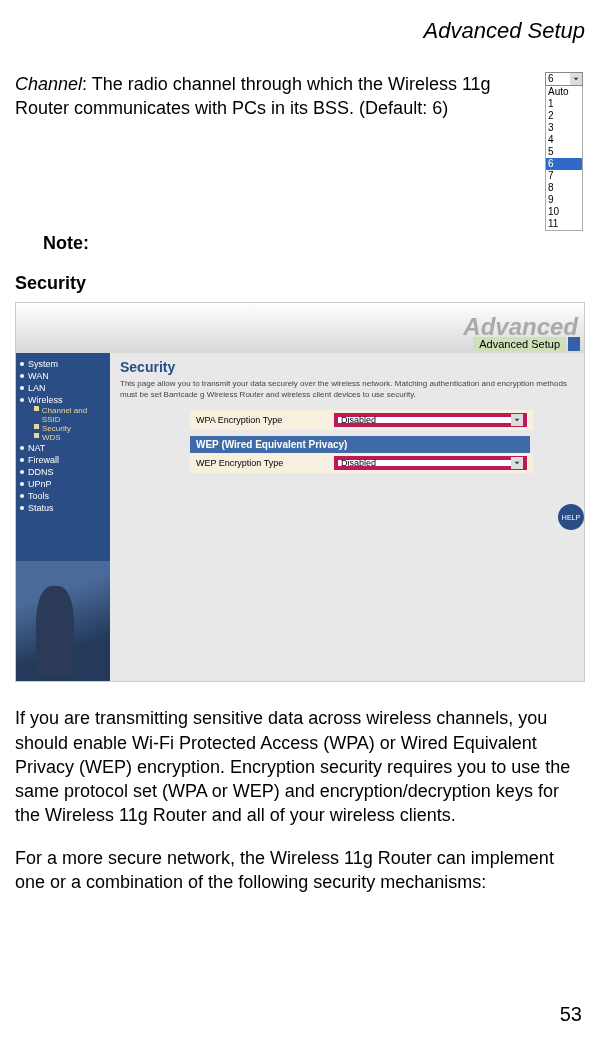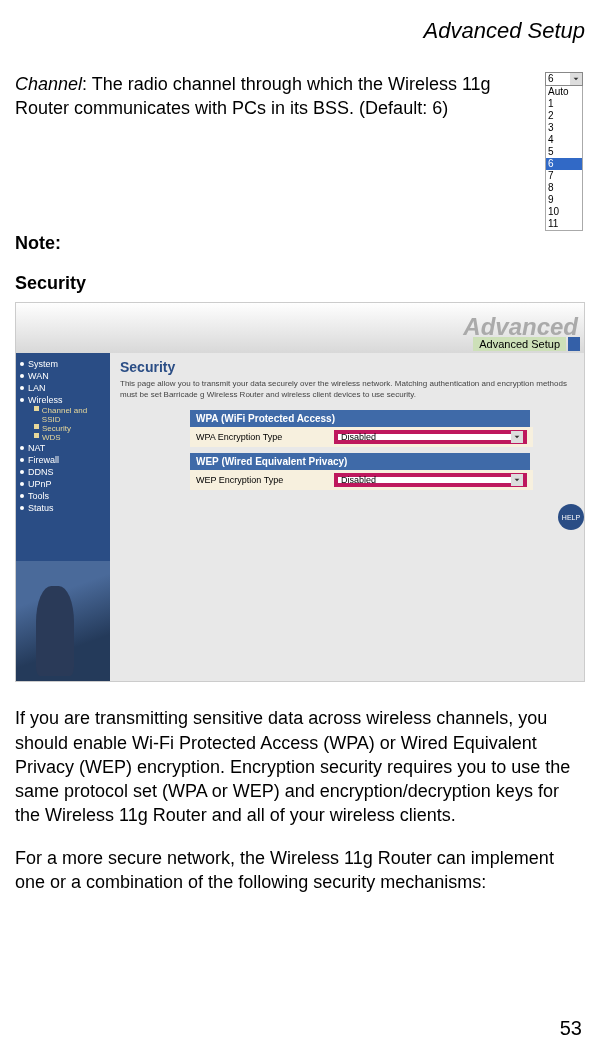--- a/index.html
+++ b/index.html
@@ -48,21 +48,21 @@
   .dropdown-btn svg { width: 6px; height: 6px; }
   .dropdown-list {
     border-left: 1px solid #aaa;
     border-right: 1px solid #aaa;
     border-bottom: 1px solid #aaa;
     width: 38px;
     background: #fff;
   }
   .dropdown-list div { padding-left: 2px; height: 12px; }
   .dropdown-list .hl { background: #3169c6; color: #fff; }
-  .note-row { display: flex; gap: 24px; margin-bottom: 18px; line-height:1.35; padding-right: 50px;}
+  .note-row { display: flex; gap: 24px; margin-bottom: 18px; line-height:1.35; padding-right: 50px; margin-left: 28px;}
   .note-label { font-weight: bold; flex-shrink: 0; }
   .section-heading { font-weight: bold; margin-bottom: 8px; }
   .screenshot {
     width: 570px;
     height: 380px;
     background: #86efac;
     position: relative;
     overflow: hidden;
     margin-bottom: 24px;
     border: 1px solid #ccc;
@@ -118,21 +118,21 @@
     position:absolute; left:20px; bottom:5px; width:38px; height:90px;
     background:#2a3a58; border-radius: 40% 40% 10% 10%;
   }
   .ss-help {
     position: absolute; right: 0; top: 50%; transform: translateY(-50%);
     width: 26px; height: 26px; border-radius: 50%;
     background: #2a4d85; color: #fff; font-size: 7px;
     display: flex; align-items: center; justify-content: center;
   }
   .page-num {
-    position: absolute; bottom: 6px; right: 18px; font-size: 20px;
+    position: absolute; bottom: 20px; right: 18px; font-size: 20px;
   }
   .it { font-style: italic; }
 </style>
 </head>
 <body>
 
 <div class="header-title">Advanced Setup</div>
 
 <div class="channel-row">
   <div class="channel-text para">
@@ -227,21 +227,20 @@
           <span>Tools</span>
         </div>
       <div class="lvl1">
           <span class="dot"></span>
           <span>Status</span>
         </div>
     </div>
     <div class="ss-main">
       <div class="ss-heading">Security</div>
       <div class="ss-desc">This page allow you to transmit your data securely over the wireless network. Matching authentication and encryption methods must be set Barricade g Wireless Router and wireless client devices to use security.</div>
-      <div class="ss-bar">WPA (WiFi Protected Access)</div>
       <div class="ss-field">
         <span class="ss-field-label">WPA Encryption Type</span>
         <div class="ss-select">
           <span>Disabled</span>
           <span class="ss-select-btn">
               <svg viewBox="0 0 10 10">
                 <path d="M1 3 L5 7 L9 3 Z" fill="#333"></path>
               </svg>
             </span>
         </div>

